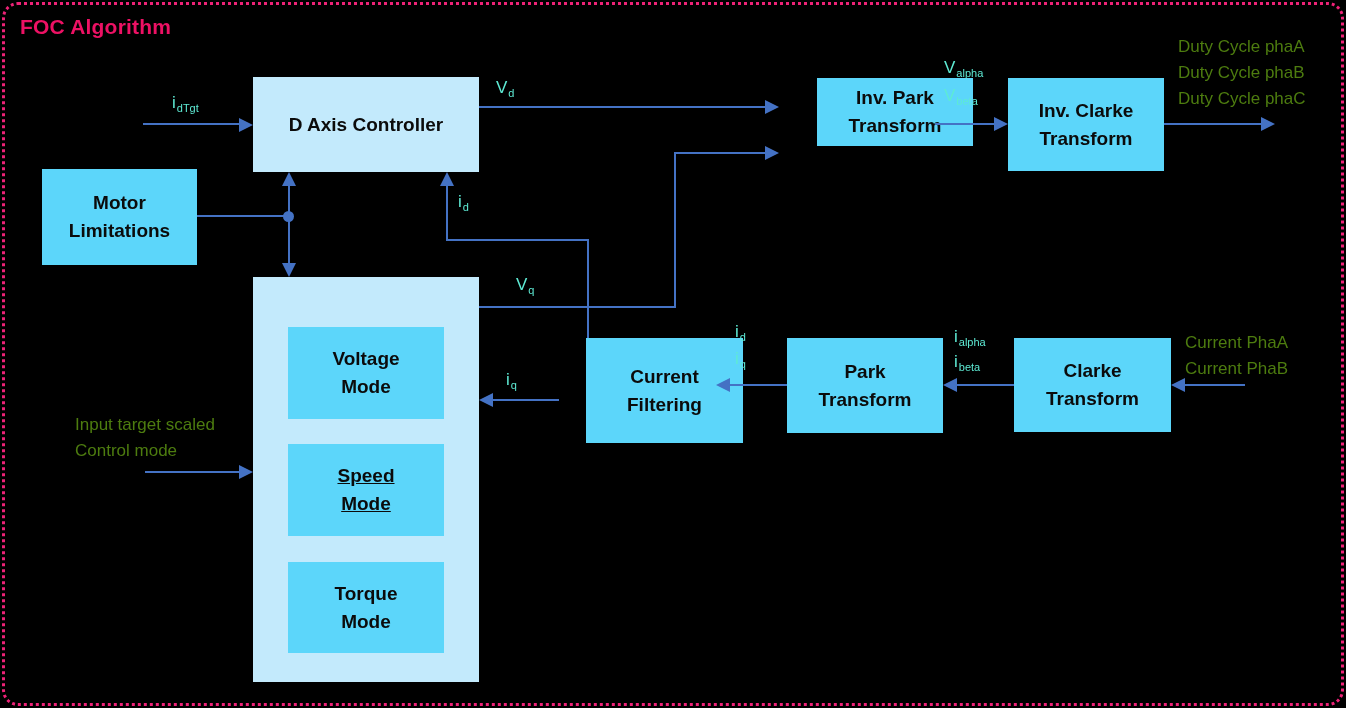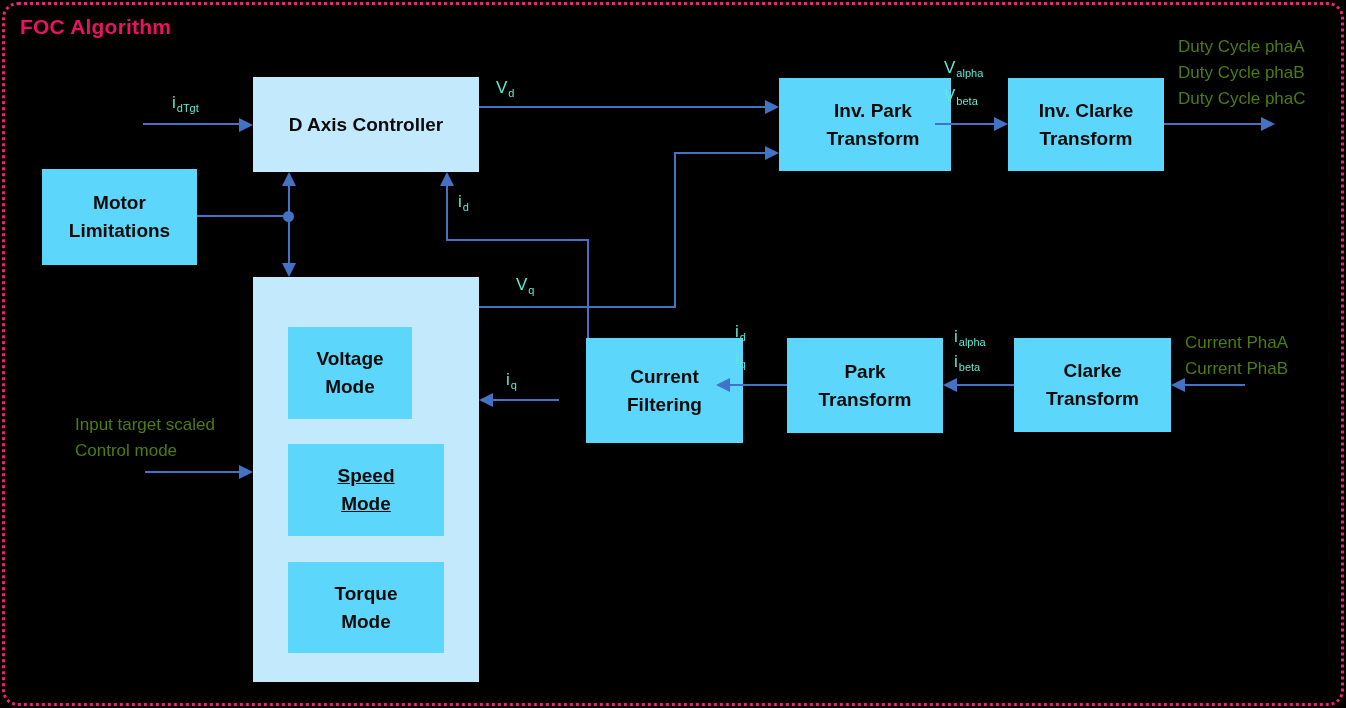--- a/index.html
+++ b/index.html
@@ -48,35 +48,35 @@
   <div class="box light" style="left:253px;top:77px;width:226px;height:95px;">
     <span>D Axis Controller</span>
   </div>
 
   <div class="box mid" style="left:42px;top:169px;width:155px;height:96px;">
     <span>Motor
 Limitations</span>
   </div>
 
   <div class="box light" style="left:253px;top:277px;width:226px;height:405px;align-items:flex-start;">
-    <div class="box mid" style="left:35px;top:50px;width:124px;height:92px;">
+    <div class="box mid" style="left:35px;top:50px;width:156px;height:92px;">
       <span>Voltage
 Mode</span>
     </div>
     <div class="box mid" style="left:35px;top:167px;width:156px;height:92px;text-decoration:underline;">
       <span>Speed
 Mode</span>
     </div>
     <div class="box mid" style="left:35px;top:285px;width:156px;height:91px;">
       <span>Torque
 Mode</span>
     </div>
   </div>
 
-  <div class="box mid" style="left:779px;top:78px;width:156px;height:93px;padding-left:16px;">
+  <div class="box mid" style="left:817px;top:78px;width:156px;height:68px;">
     <span>Inv. Park
 Transform</span>
   </div>
 
   <div class="box mid" style="left:1008px;top:78px;width:156px;height:93px;">
     <span>Inv. Clarke
 Transform</span>
   </div>
 
   <div class="box mid" style="left:586px;top:338px;width:157px;height:105px;">

